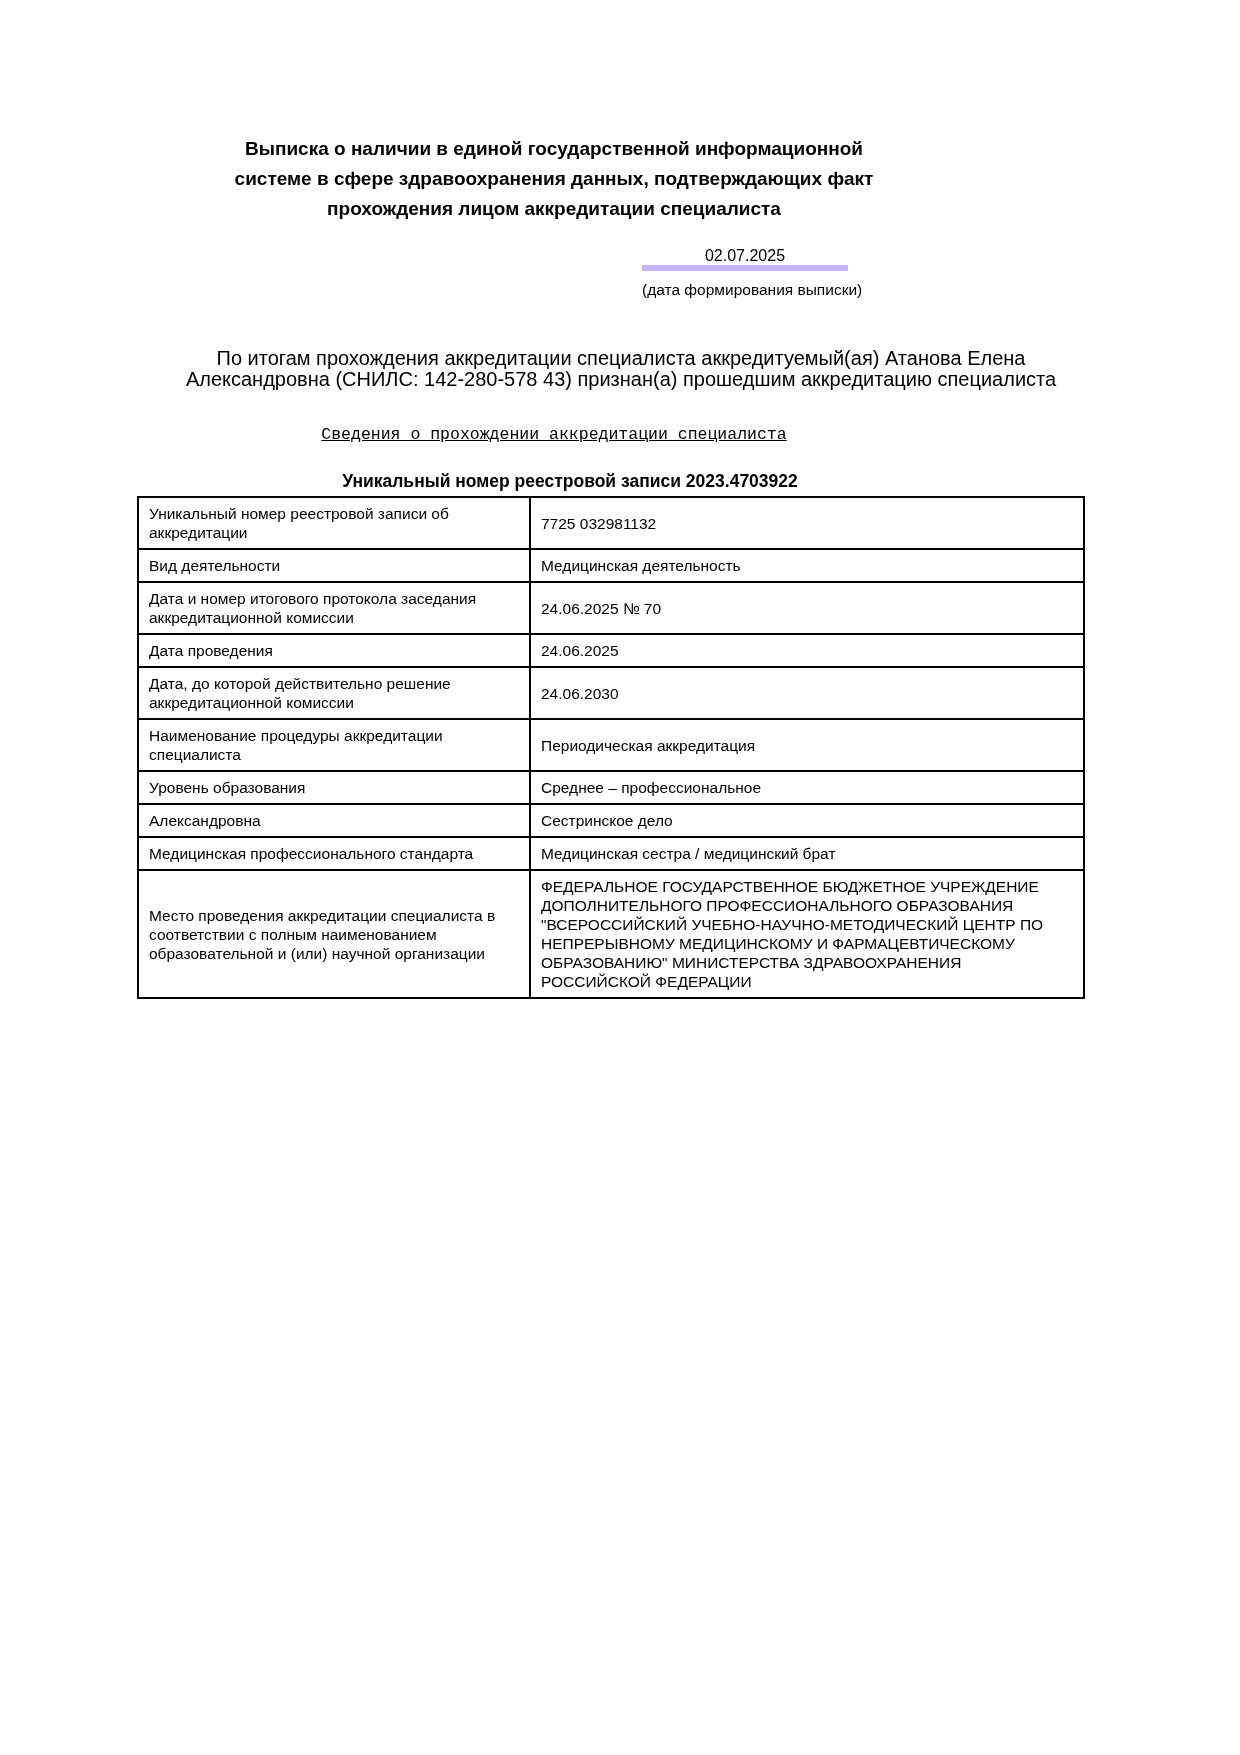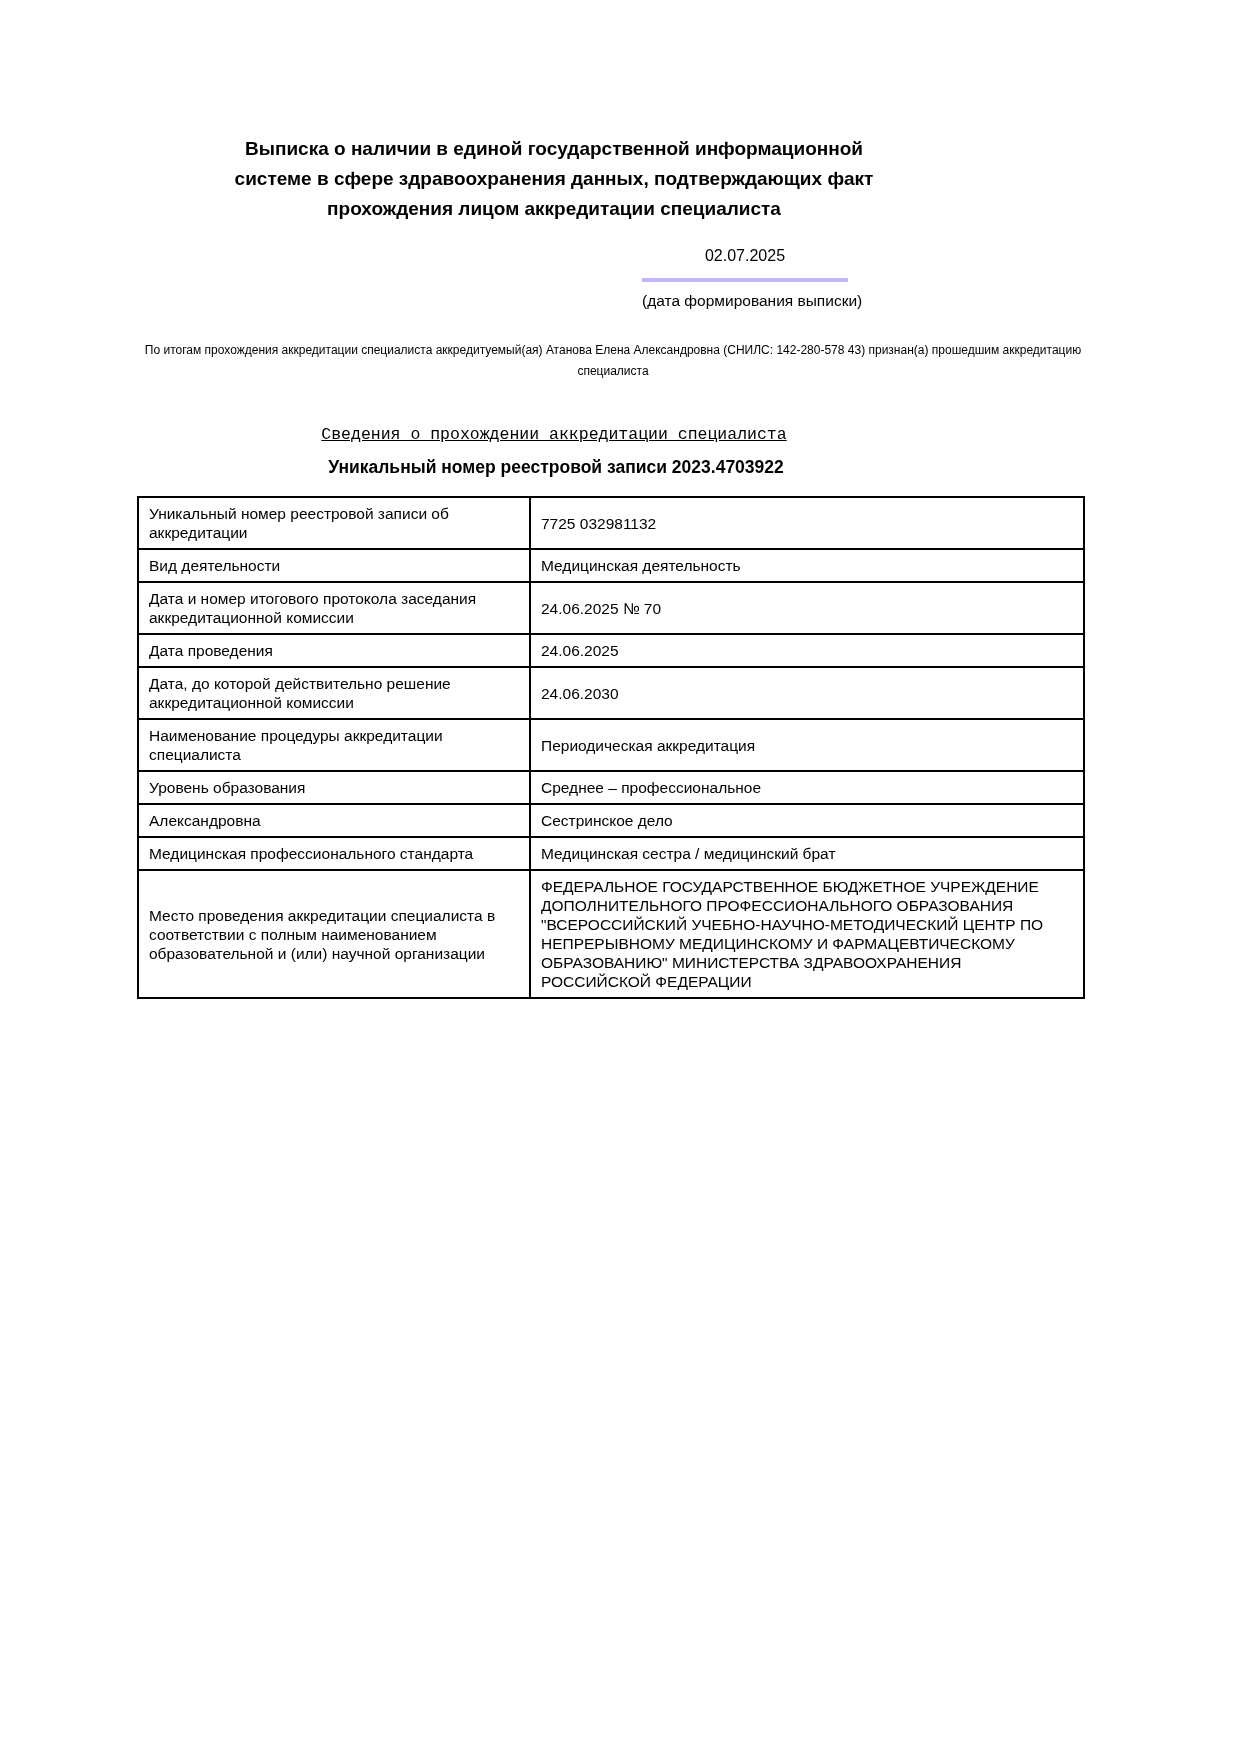--- a/index.html
+++ b/index.html
@@ -26,56 +26,56 @@
   .date-block {
     position: absolute;
     top: 247px;
     left: 642px;
     width: 206px;
     text-align: center;
     font-size: 16px;
   }
   .date-value {
     display: block;
-    padding-bottom: 13px;
-    border-bottom: 4px solid #c4b5fd;
+    padding-bottom: 0;
+    border-bottom: 6px solid #c4b5fd;
   }
   .date-caption {
     display: block;
     padding-top: 10px;
     font-size: 15.5px;
     white-space: nowrap;
   }
   .intro {
     position: absolute;
     top: 340px;
     left: 137px;
     width: 952px;
-    margin: 0;
+    margin: 8px;
     text-align: center;
-    font-size: 12px;
+    font-size: 20px;
     line-height: 21px;
   }
   .section-heading {
     position: absolute;
     top: 424px;
     left: 137px;
     width: 834px;
     margin: 0;
     text-align: center;
     font-size: 16.5px;
     font-weight: normal;
   }
   .section-heading span { text-decoration: underline; font-family: Liberation Mono, monospace; }
   .registry-heading {
     position: absolute;
     top: 455px;
     left: 137px;
     width: 834px;
-    margin: 2px;
+    margin: 16px;
     text-align: center;
     font-size: 17.5px;
     font-weight: bold;
   }
   table.acc-table {
     position: absolute;
     top: 496px;
     left: 137px;
     width: 948px;
     border-collapse: collapse;

